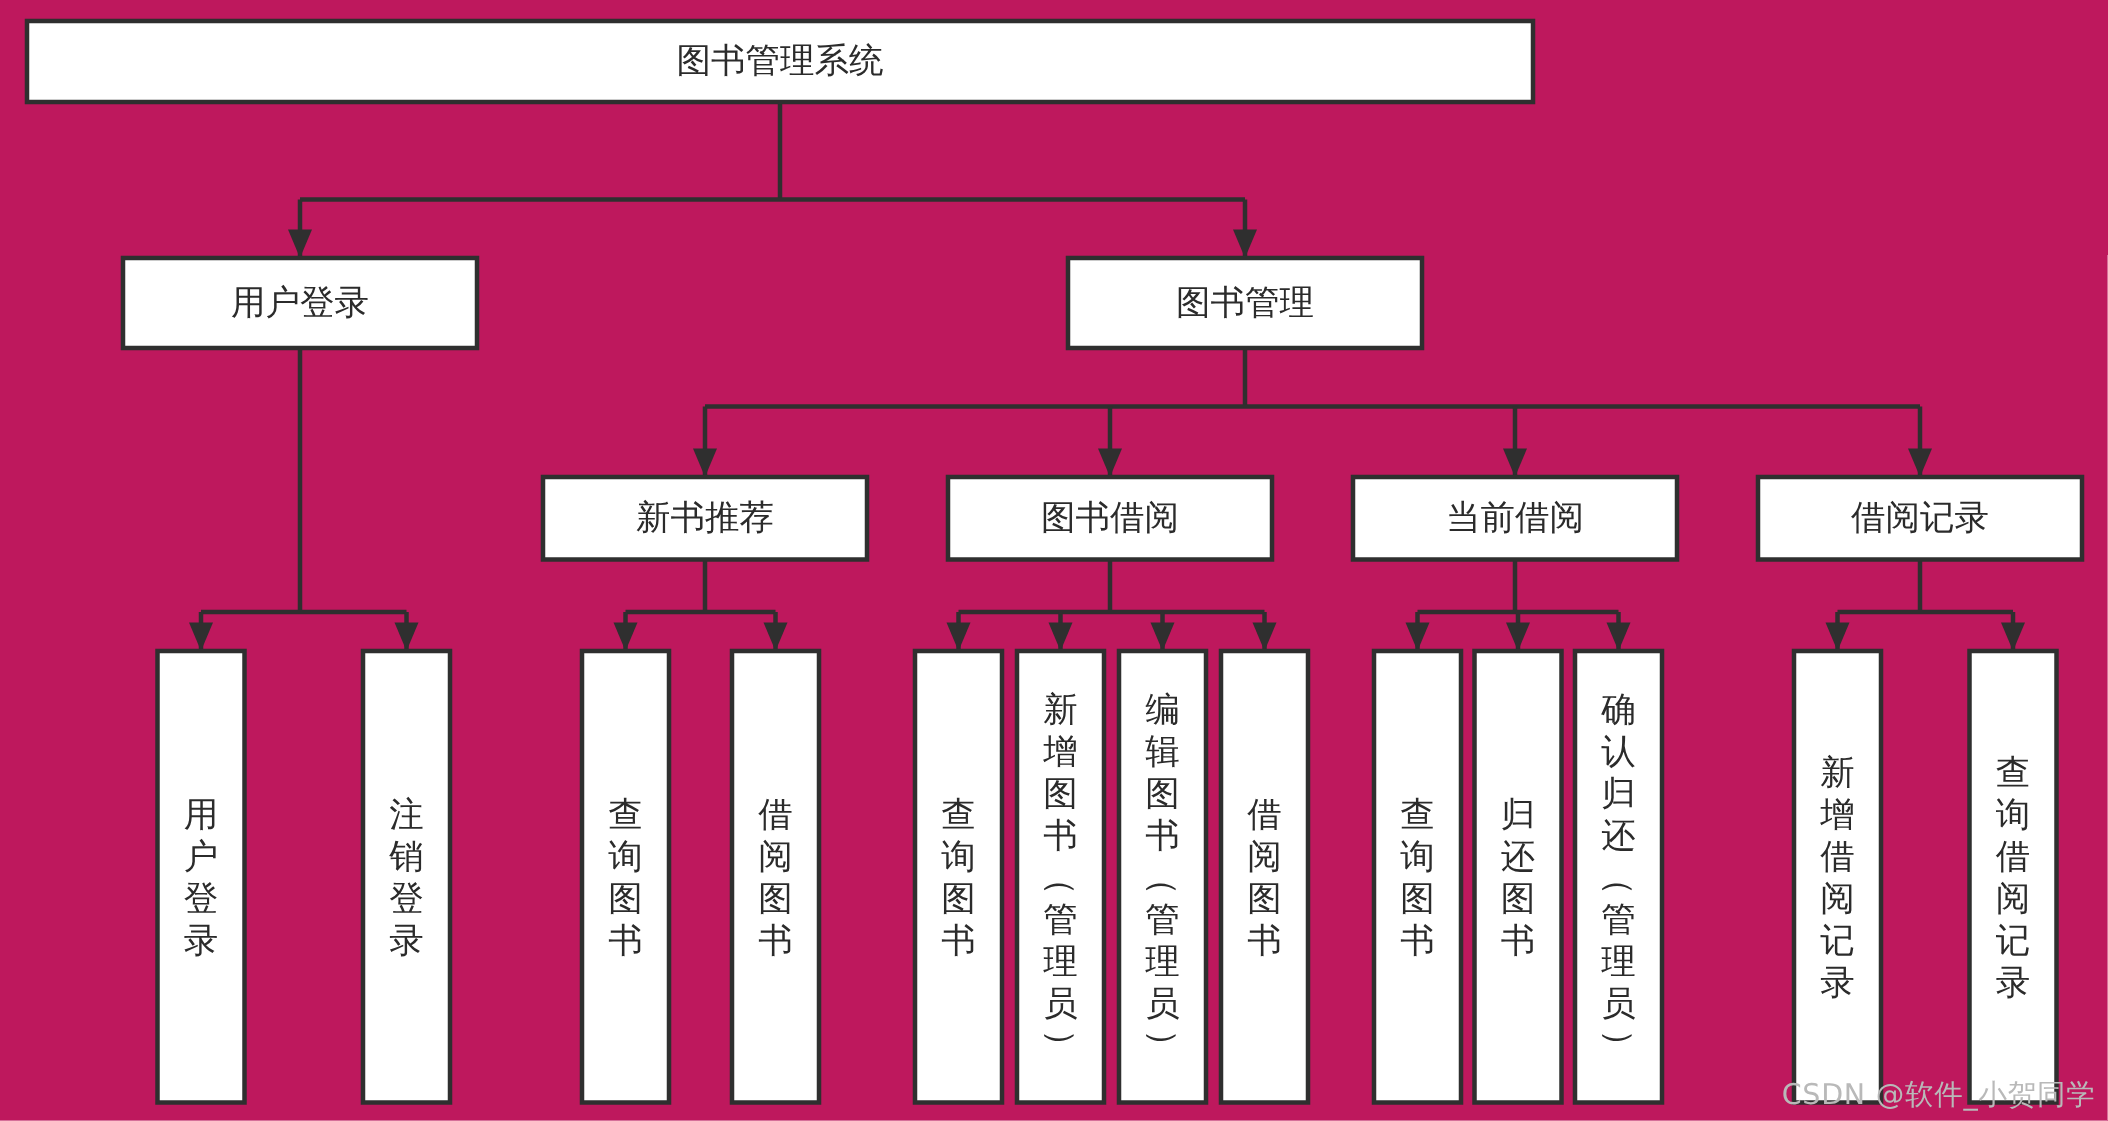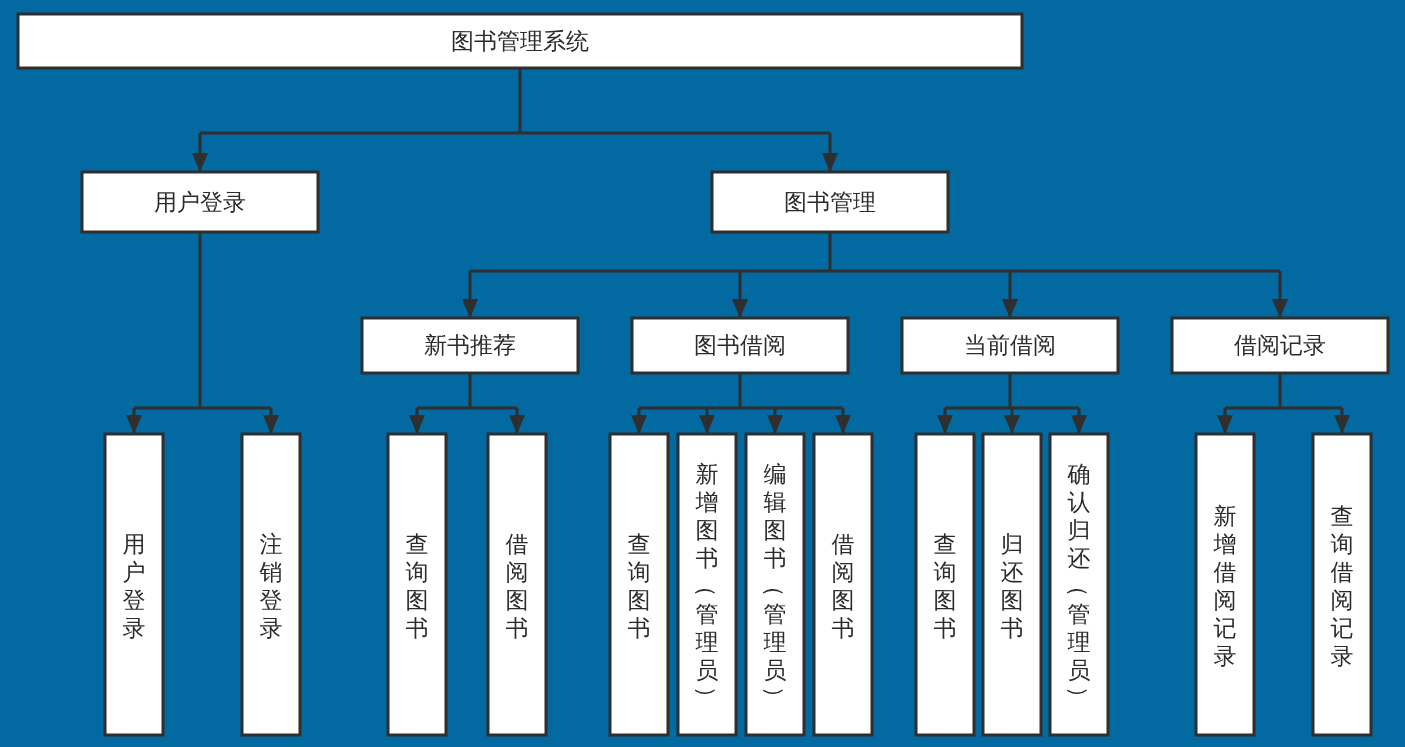--- a/index.html
+++ b/index.html
@@ -10,21 +10,21 @@
   body {
     width: 1405px;
     height: 747px;
     overflow: hidden;
     font-family: "DejaVu Sans", "Liberation Sans", sans-serif;
   }
   #diagram-root {
     position: relative;
     width: 1405px;
     height: 747px;
-    background: #0369a1;
+    background: #be185d;
     text-align: right;
   }
   svg.flowchart {
     position: absolute;
     left: 0;
     top: 0;
     width: 1405px;
     height: 747px;
     display: block;
   }
@@ -281,13 +281,14 @@
           <text x="1342" y="543.5" class="node-label-vertical" dominant-baseline="central">询</text>
           <text x="1342" y="571.5" class="node-label-vertical" dominant-baseline="central">借</text>
           <text x="1342" y="599.5" class="node-label-vertical" dominant-baseline="central">阅</text>
           <text x="1342" y="627.5" class="node-label-vertical" dominant-baseline="central">记</text>
           <text x="1342" y="655.5" class="node-label-vertical" dominant-baseline="central">录</text>
         </g>
       </g>
 
   </svg>
 
+  <div class="watermark">CSDN @软件_小贺同学</div>
 </div>
 
 </body></html>

